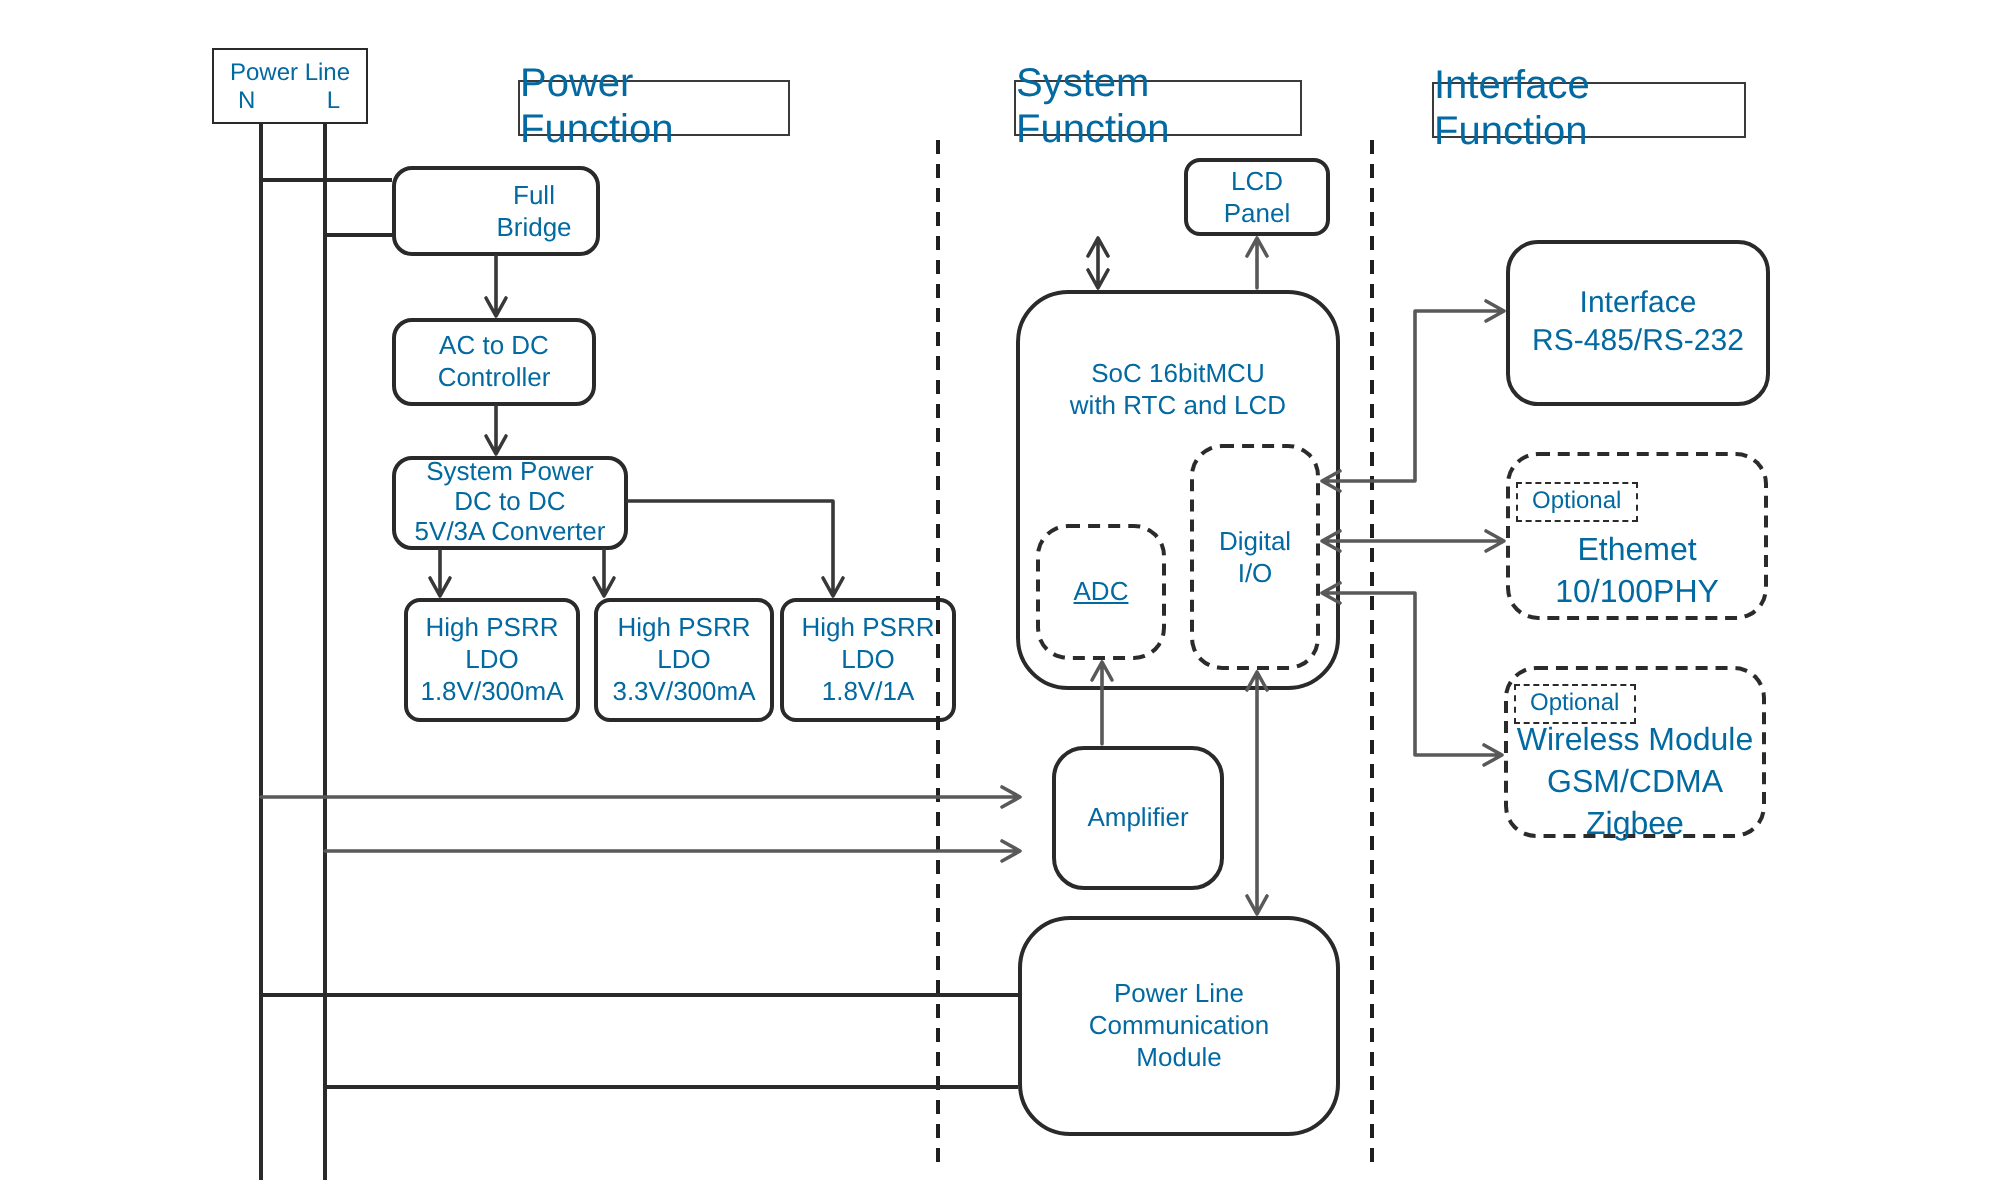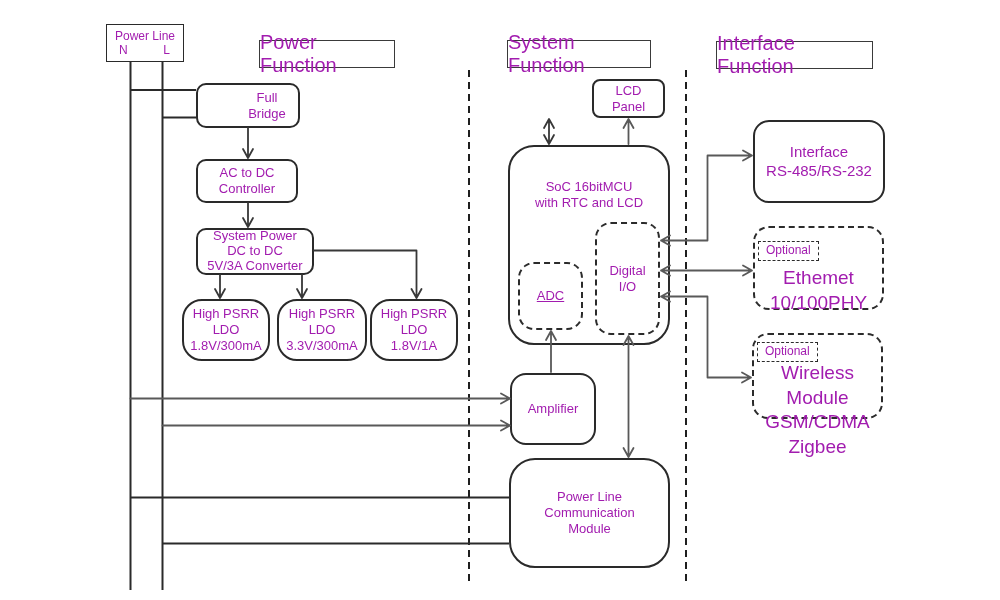--- a/index.html
+++ b/index.html
@@ -1,45 +1,45 @@
 <!DOCTYPE html>
 <html><head>
 <meta charset="utf-8">
 <style>
   html,body{margin:0;padding:0;background:#fff;}
   .canvas{
     position:relative;width:1000px;height:600px;background:#ffffff;
-    font-family:"Liberation Sans", sans-serif;color:#a21caf;overflow:hidden;
+    font-family:"Liberation Sans", sans-serif;color:#0369a1;overflow:hidden;
   }
   .box{
     position:absolute;box-sizing:border-box;
     border:2px solid #2a2a2a;border-radius:10px;background:#ffffff;
     display:flex;align-items:center;justify-content:center;text-align:center;
     font-size:13px;line-height:1.22;white-space:pre-line;z-index:2;
   }
-  .box.r12{border-radius:20px;}
+  .box.r12{border-radius:8px;margin-left:20px;}
   .box.r16{border-radius:16px;}
   .box.r26{border-radius:26px;}
   .box.dashed{border:2px dashed #2b2b2b;}
   .box.top-align{align-items:flex-start;padding-top:32px;}
   .label-box{
     position:absolute;box-sizing:border-box;border:1.5px solid #3a3a3a;background:#fff;
     display:flex;align-items:center;justify-content:center;font-size:20px;z-index:2;
   }
   .powerline{
     position:absolute;box-sizing:border-box;border:1.5px solid #2a2a2a;background:#fff;
     display:flex;flex-direction:column;align-items:stretch;justify-content:center;
     font-size:12px;z-index:2;text-align:center;
   }
   .nl-row{display:flex;justify-content:space-between;padding:0 13px 0 12px;}
   .optional{
     position:absolute;box-sizing:border-box;border:1.5px dashed #2b2b2b;background:#fff;
     font-size:12px;padding:1px 7px;line-height:1.3;z-index:3;
   }
-  .sub-text{position:absolute;left:0;right:0;text-align:center;font-size:19px;line-height:1.3;white-space:pre-line;}
+  .sub-text{position:absolute;left:0;right:0;text-align:center;font-size:16px;line-height:1.3;white-space:pre-line;}
   svg.connectors{position:absolute;left:0;top:0;z-index:5;pointer-events:none;}
 </style>
 </head>
 <body>
 
 <div class="canvas">
 
   <div class="powerline" style="left:106px;top:24px;width:78px;height:38px;">
     <span>Power Line</span>
     <span class="nl-row">
@@ -74,21 +74,21 @@
 LDO
 1.8V/1A</div>
 
   <div class="box" style="left:592px;top:79px;width:73px;height:39px;border-radius:8px;">LCD
 Panel</div>
   <div class="box r26 top-align" style="left:508px;top:145px;width:162px;height:200px;">SoC 16bitMCU
 with RTC and LCD</div>
   <div class="box dashed r16" style="left:518px;top:262px;width:65px;height:68px;text-decoration:underline;">ADC</div>
   <div class="box dashed r16" style="left:595px;top:222px;width:65px;height:113px;">Digital
 I/O</div>
-  <div class="box r16" style="left:510px;top:373px;width:86px;height:72px;">Amplifier</div>
+  <div class="box r16" style="left:526px;top:373px;width:86px;height:72px;">Amplifier</div>
   <div class="box r26" style="left:509px;top:458px;width:161px;height:110px;">Power Line
 Communication
 Module</div>
 
   <div class="box r16" style="left:753px;top:120px;width:132px;height:83px;font-size:15px;">Interface
 RS-485/RS-232</div>
 
   <div class="box dashed r16" style="left:753px;top:226px;width:131px;height:84px;">
     <span class="optional" style="left:3px;top:13px;">Optional</span>
     <span class="sub-text" style="top:38px;">Ethemet

